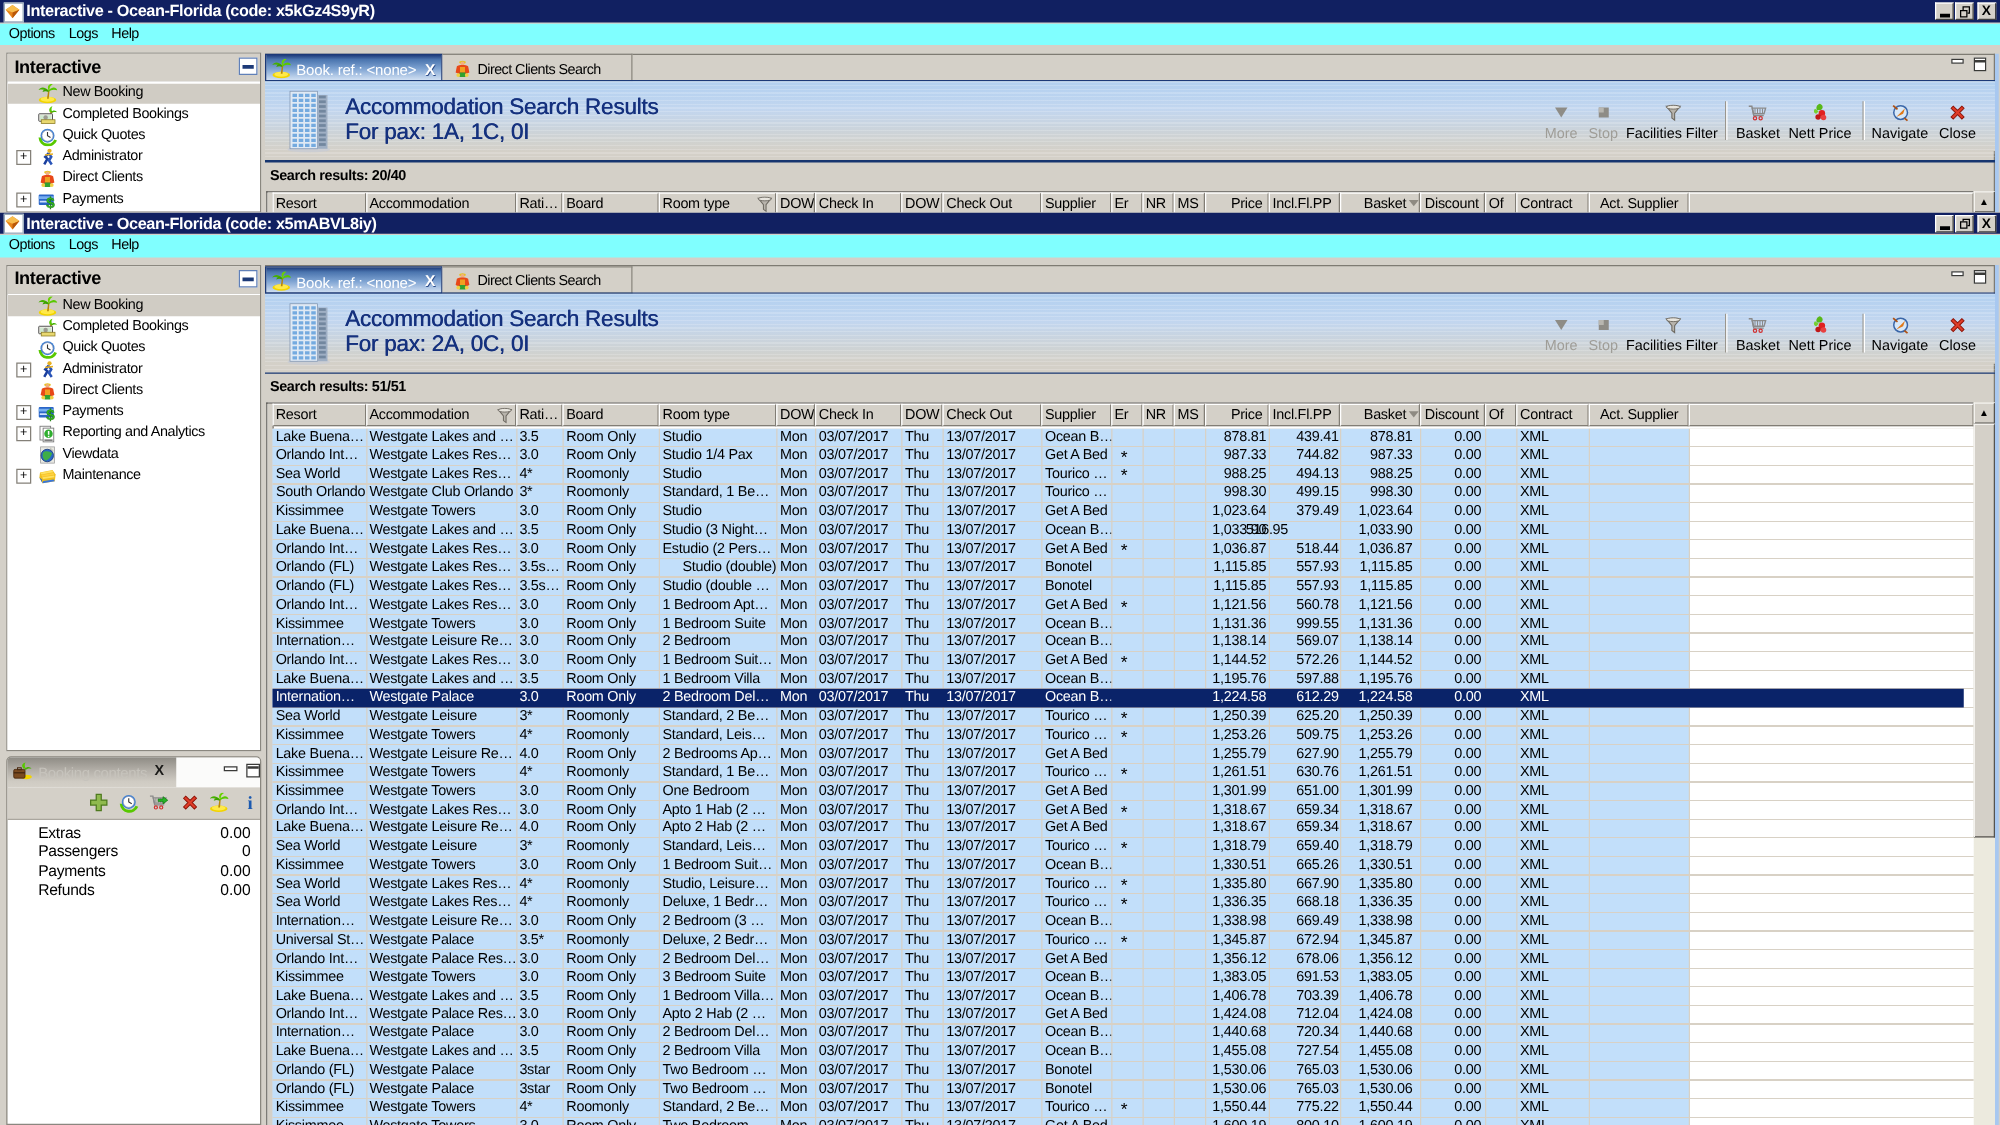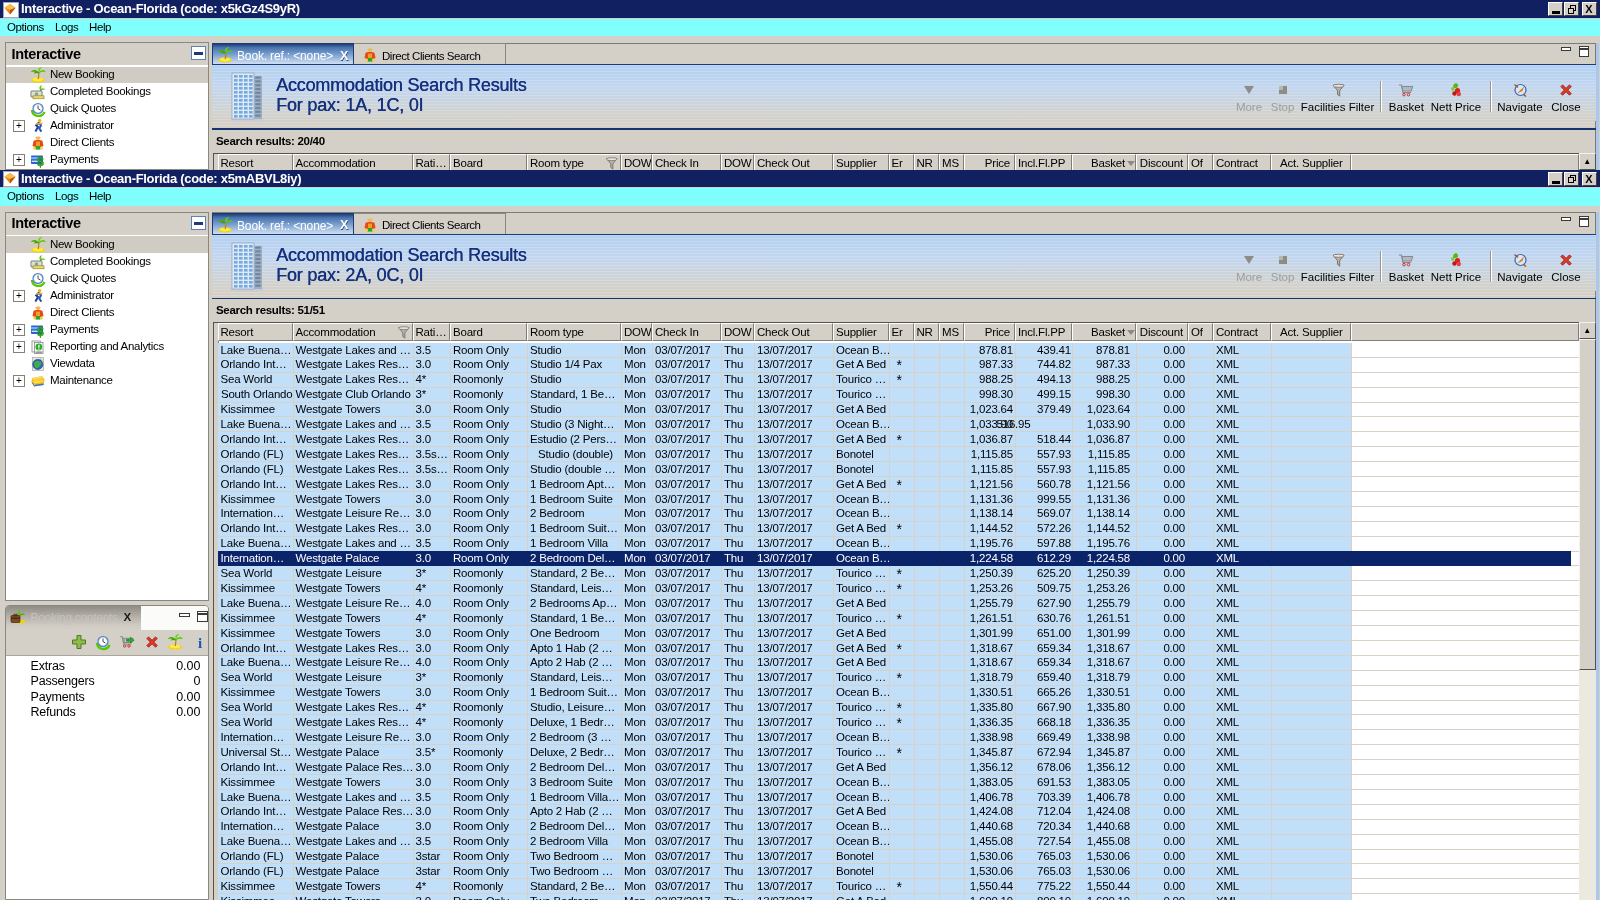--- a/index.html
+++ b/index.html
@@ -707,21 +707,21 @@
           <span style="position:absolute;left:536.5px;width:79.0px;padding-left:3px;text-align:left;display:inline-block;white-space:nowrap;overflow:hidden;box-sizing:border-box">13/07/2017</span>
           <span style="position:absolute;left:615.5px;width:55.5px;padding-left:3px;text-align:left;display:inline-block;white-space:nowrap;overflow:hidden;box-sizing:border-box">Tourico …</span>
           <span style="position:absolute;left:671px;width:25px;padding-left:8px;font-size:14px;line-height:16.9px;display:inline-block;box-sizing:border-box">*</span>
           <span style="position:absolute;left:696.5px;width:100.0px;padding-right:1px;text-align:right;display:inline-block;white-space:nowrap;overflow:hidden;box-sizing:border-box">988.25</span>
           <span style="position:absolute;left:747.5px;width:107.0px;padding-right:1px;text-align:right;display:inline-block;white-space:nowrap;overflow:hidden;box-sizing:border-box">494.13</span>
           <span style="position:absolute;left:804.5px;width:114.0px;padding-right:6px;text-align:right;display:inline-block;white-space:nowrap;overflow:hidden;box-sizing:border-box">988.25</span>
           <span style="position:absolute;left:868.5px;width:102.0px;padding-right:3px;text-align:right;display:inline-block;white-space:nowrap;overflow:hidden;box-sizing:border-box">0.00</span>
           <span style="position:absolute;left:995.5px;width:58.0px;padding-left:3px;text-align:left;display:inline-block;white-space:nowrap;overflow:hidden;box-sizing:border-box">XML</span>
         </div>
         <div style="position:absolute;left:0;top:44.7px;width:100%;height:14.9px;font-size:11.5px;letter-spacing:-0.2px;line-height:14.9px;color:#000">
-          <span style="position:absolute;left:0.0px;width:75.0px;padding-left:3px;text-align:right;display:inline-block;white-space:nowrap;overflow:hidden;box-sizing:border-box">South Orlando</span>
+          <span style="position:absolute;left:0.0px;width:75.0px;padding-left:3px;text-align:center;display:inline-block;white-space:nowrap;overflow:hidden;box-sizing:border-box">South Orlando</span>
           <span style="position:absolute;left:75.0px;width:120.0px;padding-left:3px;text-align:left;display:inline-block;white-space:nowrap;overflow:hidden;box-sizing:border-box">Westgate Club Orlando</span>
           <span style="position:absolute;left:195.0px;width:37.5px;padding-left:3px;text-align:left;display:inline-block;white-space:nowrap;overflow:hidden;box-sizing:border-box">3*</span>
           <span style="position:absolute;left:232.5px;width:77.0px;padding-left:3px;text-align:left;display:inline-block;white-space:nowrap;overflow:hidden;box-sizing:border-box">Roomonly</span>
           <span style="position:absolute;left:309.5px;width:94.0px;padding-left:3px;text-align:left;display:inline-block;white-space:nowrap;overflow:hidden;box-sizing:border-box">Standard, 1 Be…</span>
           <span style="position:absolute;left:403.5px;width:31.0px;padding-left:3px;text-align:left;display:inline-block;white-space:nowrap;overflow:hidden;box-sizing:border-box">Mon</span>
           <span style="position:absolute;left:434.5px;width:69.0px;padding-left:3px;text-align:left;display:inline-block;white-space:nowrap;overflow:hidden;box-sizing:border-box">03/07/2017</span>
           <span style="position:absolute;left:503.5px;width:33.0px;padding-left:3px;text-align:left;display:inline-block;white-space:nowrap;overflow:hidden;box-sizing:border-box">Thu</span>
           <span style="position:absolute;left:536.5px;width:79.0px;padding-left:3px;text-align:left;display:inline-block;white-space:nowrap;overflow:hidden;box-sizing:border-box">13/07/2017</span>
           <span style="position:absolute;left:615.5px;width:55.5px;padding-left:3px;text-align:left;display:inline-block;white-space:nowrap;overflow:hidden;box-sizing:border-box">Tourico …</span>
           <span style="position:absolute;left:696.5px;width:100.0px;padding-right:1px;text-align:right;display:inline-block;white-space:nowrap;overflow:hidden;box-sizing:border-box">998.30</span>
@@ -780,21 +780,21 @@
           <span style="position:absolute;left:747.5px;width:107.0px;padding-right:1px;text-align:right;display:inline-block;white-space:nowrap;overflow:hidden;box-sizing:border-box">518.44</span>
           <span style="position:absolute;left:804.5px;width:114.0px;padding-right:6px;text-align:right;display:inline-block;white-space:nowrap;overflow:hidden;box-sizing:border-box">1,036.87</span>
           <span style="position:absolute;left:868.5px;width:102.0px;padding-right:3px;text-align:right;display:inline-block;white-space:nowrap;overflow:hidden;box-sizing:border-box">0.00</span>
           <span style="position:absolute;left:995.5px;width:58.0px;padding-left:3px;text-align:left;display:inline-block;white-space:nowrap;overflow:hidden;box-sizing:border-box">XML</span>
         </div>
         <div style="position:absolute;left:0;top:104.3px;width:100%;height:14.9px;font-size:11.5px;letter-spacing:-0.2px;line-height:14.9px;color:#000">
           <span style="position:absolute;left:0.0px;width:75.0px;padding-left:3px;text-align:left;display:inline-block;white-space:nowrap;overflow:hidden;box-sizing:border-box">Orlando (FL)</span>
           <span style="position:absolute;left:75.0px;width:120.0px;padding-left:3px;text-align:left;display:inline-block;white-space:nowrap;overflow:hidden;box-sizing:border-box">Westgate Lakes Res…</span>
           <span style="position:absolute;left:195.0px;width:37.5px;padding-left:3px;text-align:left;display:inline-block;white-space:nowrap;overflow:hidden;box-sizing:border-box">3.5s…</span>
           <span style="position:absolute;left:232.5px;width:77.0px;padding-left:3px;text-align:left;display:inline-block;white-space:nowrap;overflow:hidden;box-sizing:border-box">Room Only</span>
-          <span style="position:absolute;left:309.5px;width:94.0px;padding-left:3px;text-align:center;display:inline-block;white-space:nowrap;overflow:hidden;box-sizing:border-box">Studio (double)</span>
+          <span style="position:absolute;left:309.5px;width:94.0px;padding-left:3px;text-align:right;display:inline-block;white-space:nowrap;overflow:hidden;box-sizing:border-box">Studio (double)</span>
           <span style="position:absolute;left:403.5px;width:31.0px;padding-left:3px;text-align:left;display:inline-block;white-space:nowrap;overflow:hidden;box-sizing:border-box">Mon</span>
           <span style="position:absolute;left:434.5px;width:69.0px;padding-left:3px;text-align:left;display:inline-block;white-space:nowrap;overflow:hidden;box-sizing:border-box">03/07/2017</span>
           <span style="position:absolute;left:503.5px;width:33.0px;padding-left:3px;text-align:left;display:inline-block;white-space:nowrap;overflow:hidden;box-sizing:border-box">Thu</span>
           <span style="position:absolute;left:536.5px;width:79.0px;padding-left:3px;text-align:left;display:inline-block;white-space:nowrap;overflow:hidden;box-sizing:border-box">13/07/2017</span>
           <span style="position:absolute;left:615.5px;width:55.5px;padding-left:3px;text-align:left;display:inline-block;white-space:nowrap;overflow:hidden;box-sizing:border-box">Bonotel</span>
           <span style="position:absolute;left:696.5px;width:100.0px;padding-right:1px;text-align:right;display:inline-block;white-space:nowrap;overflow:hidden;box-sizing:border-box">1,115.85</span>
           <span style="position:absolute;left:747.5px;width:107.0px;padding-right:1px;text-align:right;display:inline-block;white-space:nowrap;overflow:hidden;box-sizing:border-box">557.93</span>
           <span style="position:absolute;left:804.5px;width:114.0px;padding-right:6px;text-align:right;display:inline-block;white-space:nowrap;overflow:hidden;box-sizing:border-box">1,115.85</span>
           <span style="position:absolute;left:868.5px;width:102.0px;padding-right:3px;text-align:right;display:inline-block;white-space:nowrap;overflow:hidden;box-sizing:border-box">0.00</span>
           <span style="position:absolute;left:995.5px;width:58.0px;padding-left:3px;text-align:left;display:inline-block;white-space:nowrap;overflow:hidden;box-sizing:border-box">XML</span>

